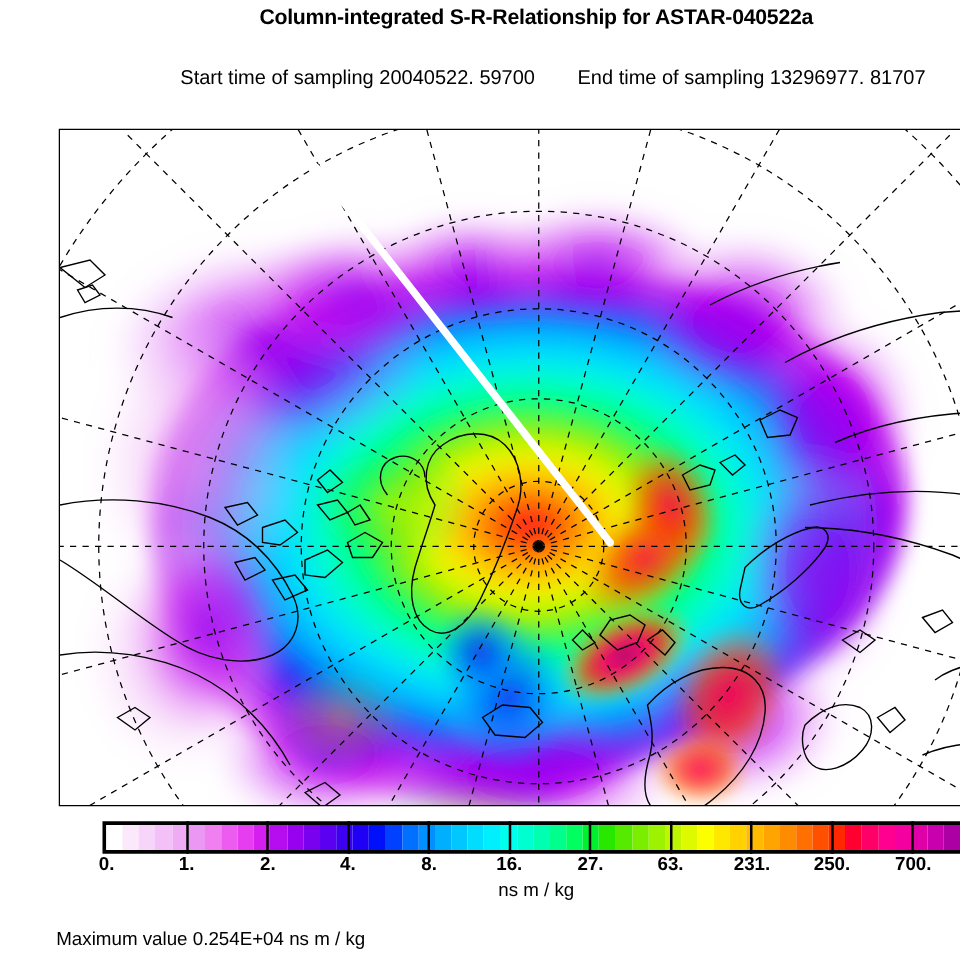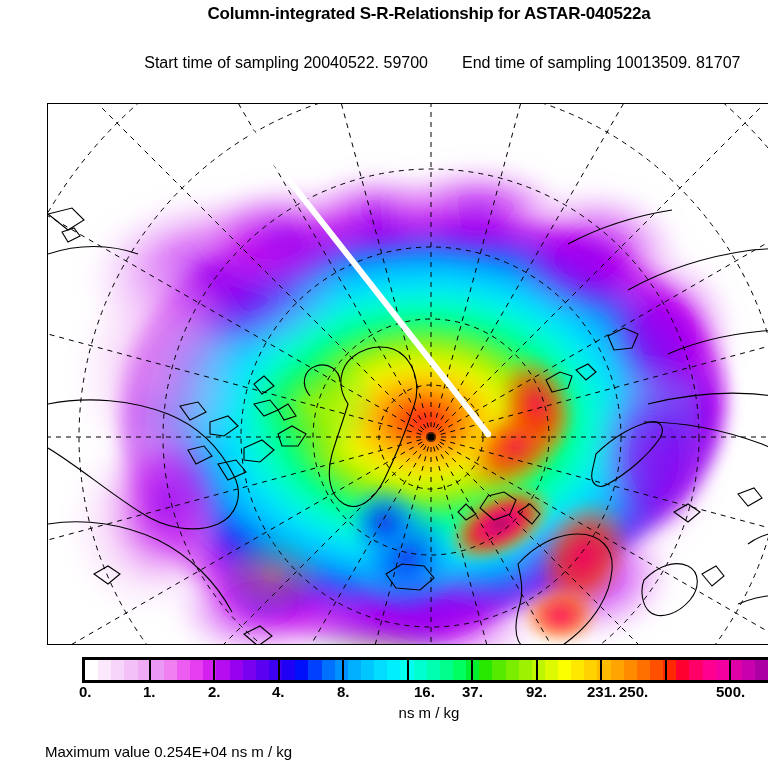--- a/index.html
+++ b/index.html
@@ -59,21 +59,21 @@
   }
 </style>
 </head>
 <body>
 
 <div class="page">
 
   <div class="header">
     <div class="title">Column-integrated S-R-Relationship for ASTAR-040522a</div>
     <div class="subline">
-      <span>Start time of sampling 20040522. 59700</span><span class="gap-m"></span><span>End time of sampling 10013509. 81707</span>
+      <span>Start time of sampling 20040522. 59700</span><span class="gap-m"></span><span>End time of sampling 13296977. 81707</span>
     </div>
     <div class="subline">
       <span>Lower release height 1436 m</span><span class="gap-m"></span><span>Upper release height 1463 m</span>
     </div>
     <div class="subline">
       <span>Meteorological data used is 1x1 deg ECMWF analyses</span>
     </div>
   </div>
 
   <div class="map-panel">
@@ -377,25 +377,25 @@
       <div class="cbar-div" style="left: 518.364px;"></div>
       <div class="cbar-div" style="left: 582.909px;"></div>
       <div class="cbar-div" style="left: 647.455px;"></div>
     </div>
   <div class="cbar-ticks" id="cbar-ticks">
       <div class="tick-label" style="left: 34px;">0.</div>
       <div class="tick-label" style="left: 98px;">1.</div>
       <div class="tick-label" style="left: 163px;">2.</div>
       <div class="tick-label" style="left: 227px;">4.</div>
       <div class="tick-label" style="left: 292px;">8.</div>
-      <div class="tick-label" style="left: 369px;">16.</div>
-      <div class="tick-label" style="left: 417px;">37.</div>
-      <div class="tick-label" style="left: 481px;">92.</div>
+      <div class="tick-label" style="left: 352px;">16.</div>
+      <div class="tick-label" style="left: 417px;">27.</div>
+      <div class="tick-label" style="left: 481px;">63.</div>
       <div class="tick-label" style="left: 542px;">231.</div>
-      <div class="tick-label" style="left: 574px;">250.</div>
-      <div class="tick-label" style="left: 671px;">500.</div>
+      <div class="tick-label" style="left: 606px;">250.</div>
+      <div class="tick-label" style="left: 671px;">700.</div>
       <div class="tick-label" style="left: 731px;">1000.</div>
     </div>
 
   <div class="unit-label">ns m / kg</div>
   <div class="maxval-label">Maximum value  0.254E+04 ns m / kg</div>
 
 </div>
 
 </body></html>

